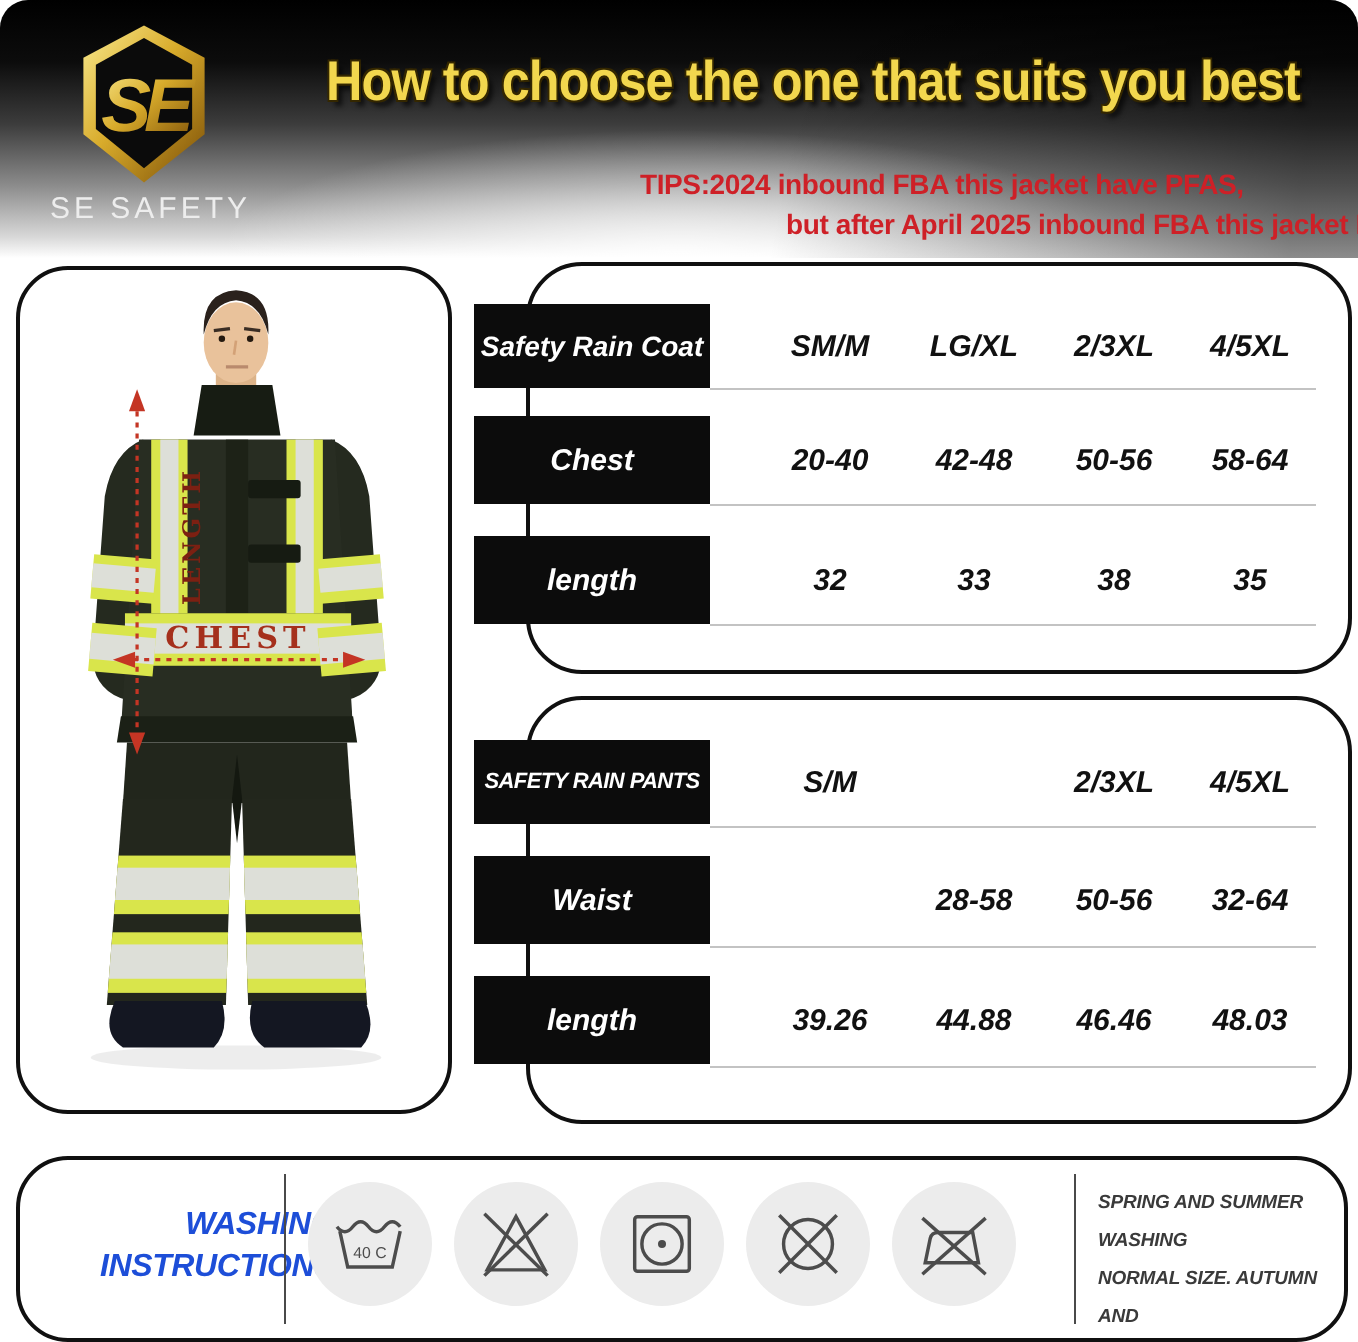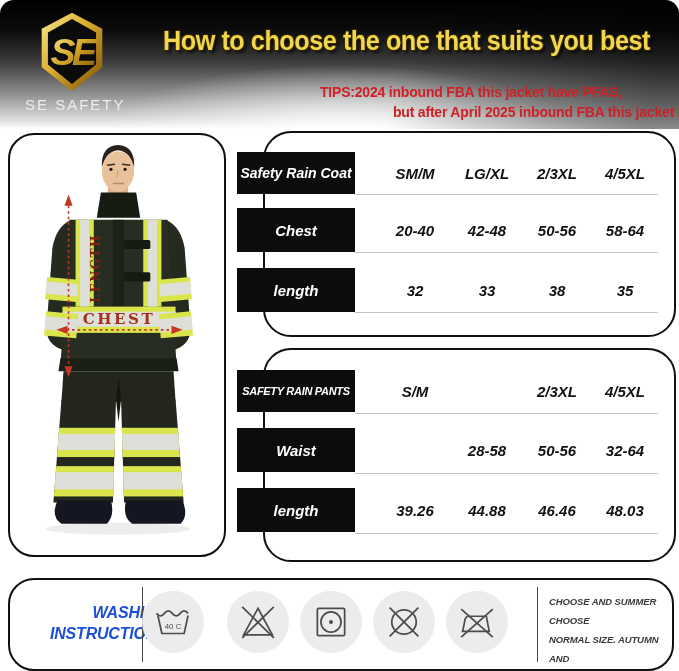--- a/index.html
+++ b/index.html
@@ -53,21 +53,21 @@
   
   .washing{position:absolute;left:8px;top:578px;width:662px;height:89px;
     border:2px solid #101010;border-radius:26px;background:#fff;}
   .wash-title{position:absolute;left:40px;top:22px;font-style:italic;font-weight:700;
     font-size:16px;line-height:21px;color:#1d4ed8;letter-spacing:-.2px;text-align:right;}
   .vdiv{position:absolute;top:7px;bottom:7px;width:1px;background:#4a4a4a;}
   .vdiv1{left:132px;} .vdiv2{left:527px;}
   .care{position:absolute;top:11px;width:62px;height:62px;border-radius:50%;
     background:#ececec;display:flex;align-items:center;justify-content:center;}
   .care svg{width:46px;height:46px;}
-  .c1{left:132px;} .c2{left:217px;} .c3{left:290px;} .c4{left:363px;} .c5{left:436px;}
+  .c1{left:144px;} .c2{left:217px;} .c3{left:290px;} .c4{left:363px;} .c5{left:436px;}
   .note{position:absolute;left:539px;top:12px;width:116px;font-style:italic;
     font-weight:700;font-size:9.5px;color:#3a3a3a;line-height:19px;letter-spacing:-.1px;}
 </style>
 </head>
 <body>
 
 <div class="page">
 
   <header class="banner">
     <div class="shade"></div>
@@ -279,20 +279,20 @@
       <svg viewBox="0 0 64 64">
         <g fill="none" stroke="#4c4c4c" stroke-width="2.4">
           <path d="M12 45 L15.5 28 Q16.5 24 21 24 L45 24 L49 45 Z"></path>
           <line x1="10" y1="14" x2="54" y2="53"></line>
           <line x1="54" y1="14" x2="10" y2="53"></line>
         </g>
       </svg>
     </div>
 
     <div class="note">
-      <div>CHOOSE AND SUMMER CHOOSE</div>
+      <div>SPRING AND SUMMER WASHING</div>
       <div>NORMAL SIZE. AUTUMN AND</div>
       <div>WINTER CAN CHOOSE THE</div>
 
     </div>
   </section>
 
 </div>
 
 </body></html>

